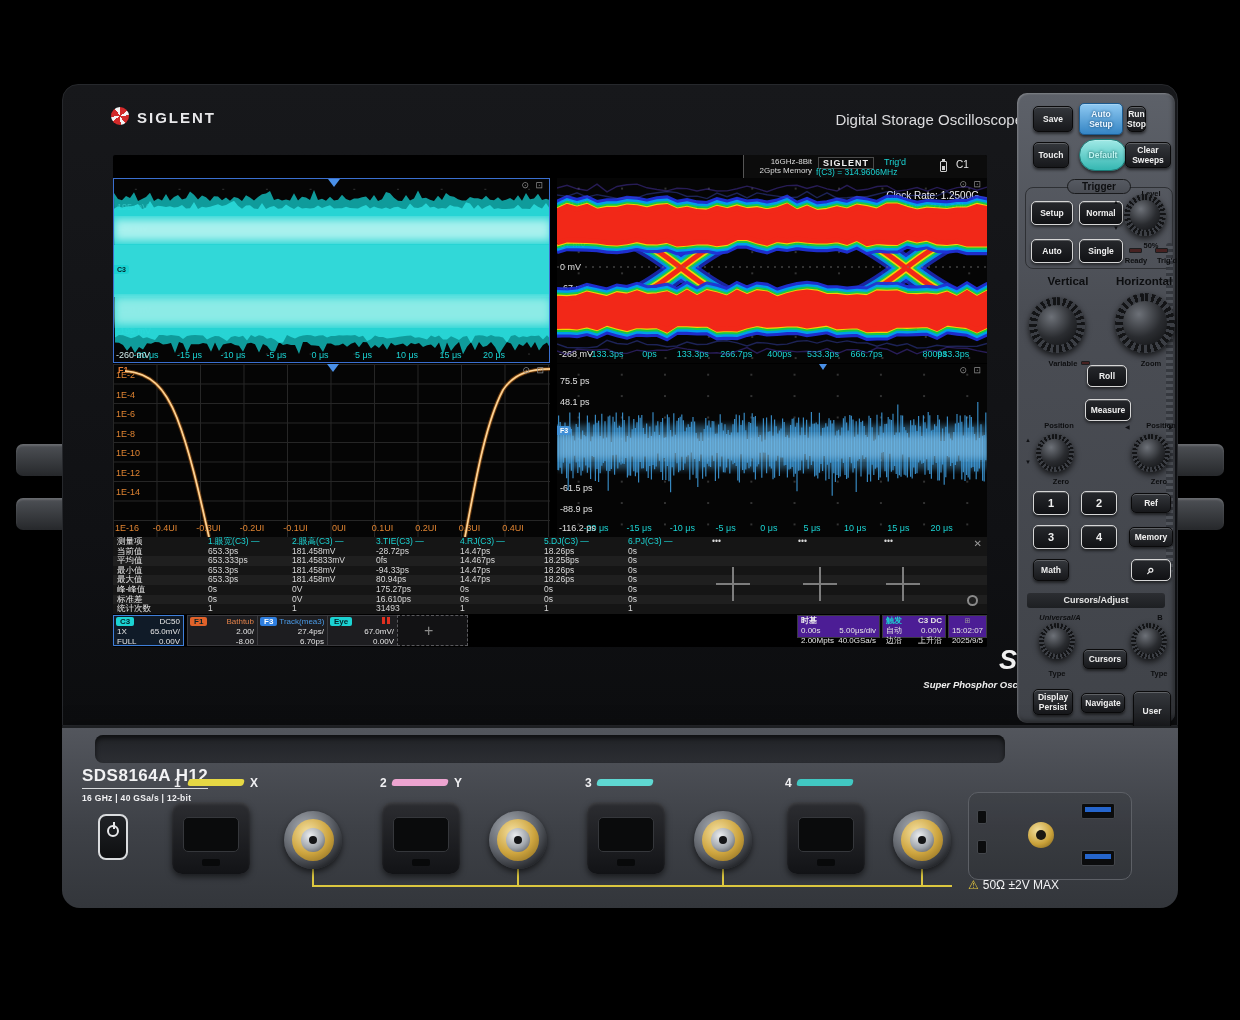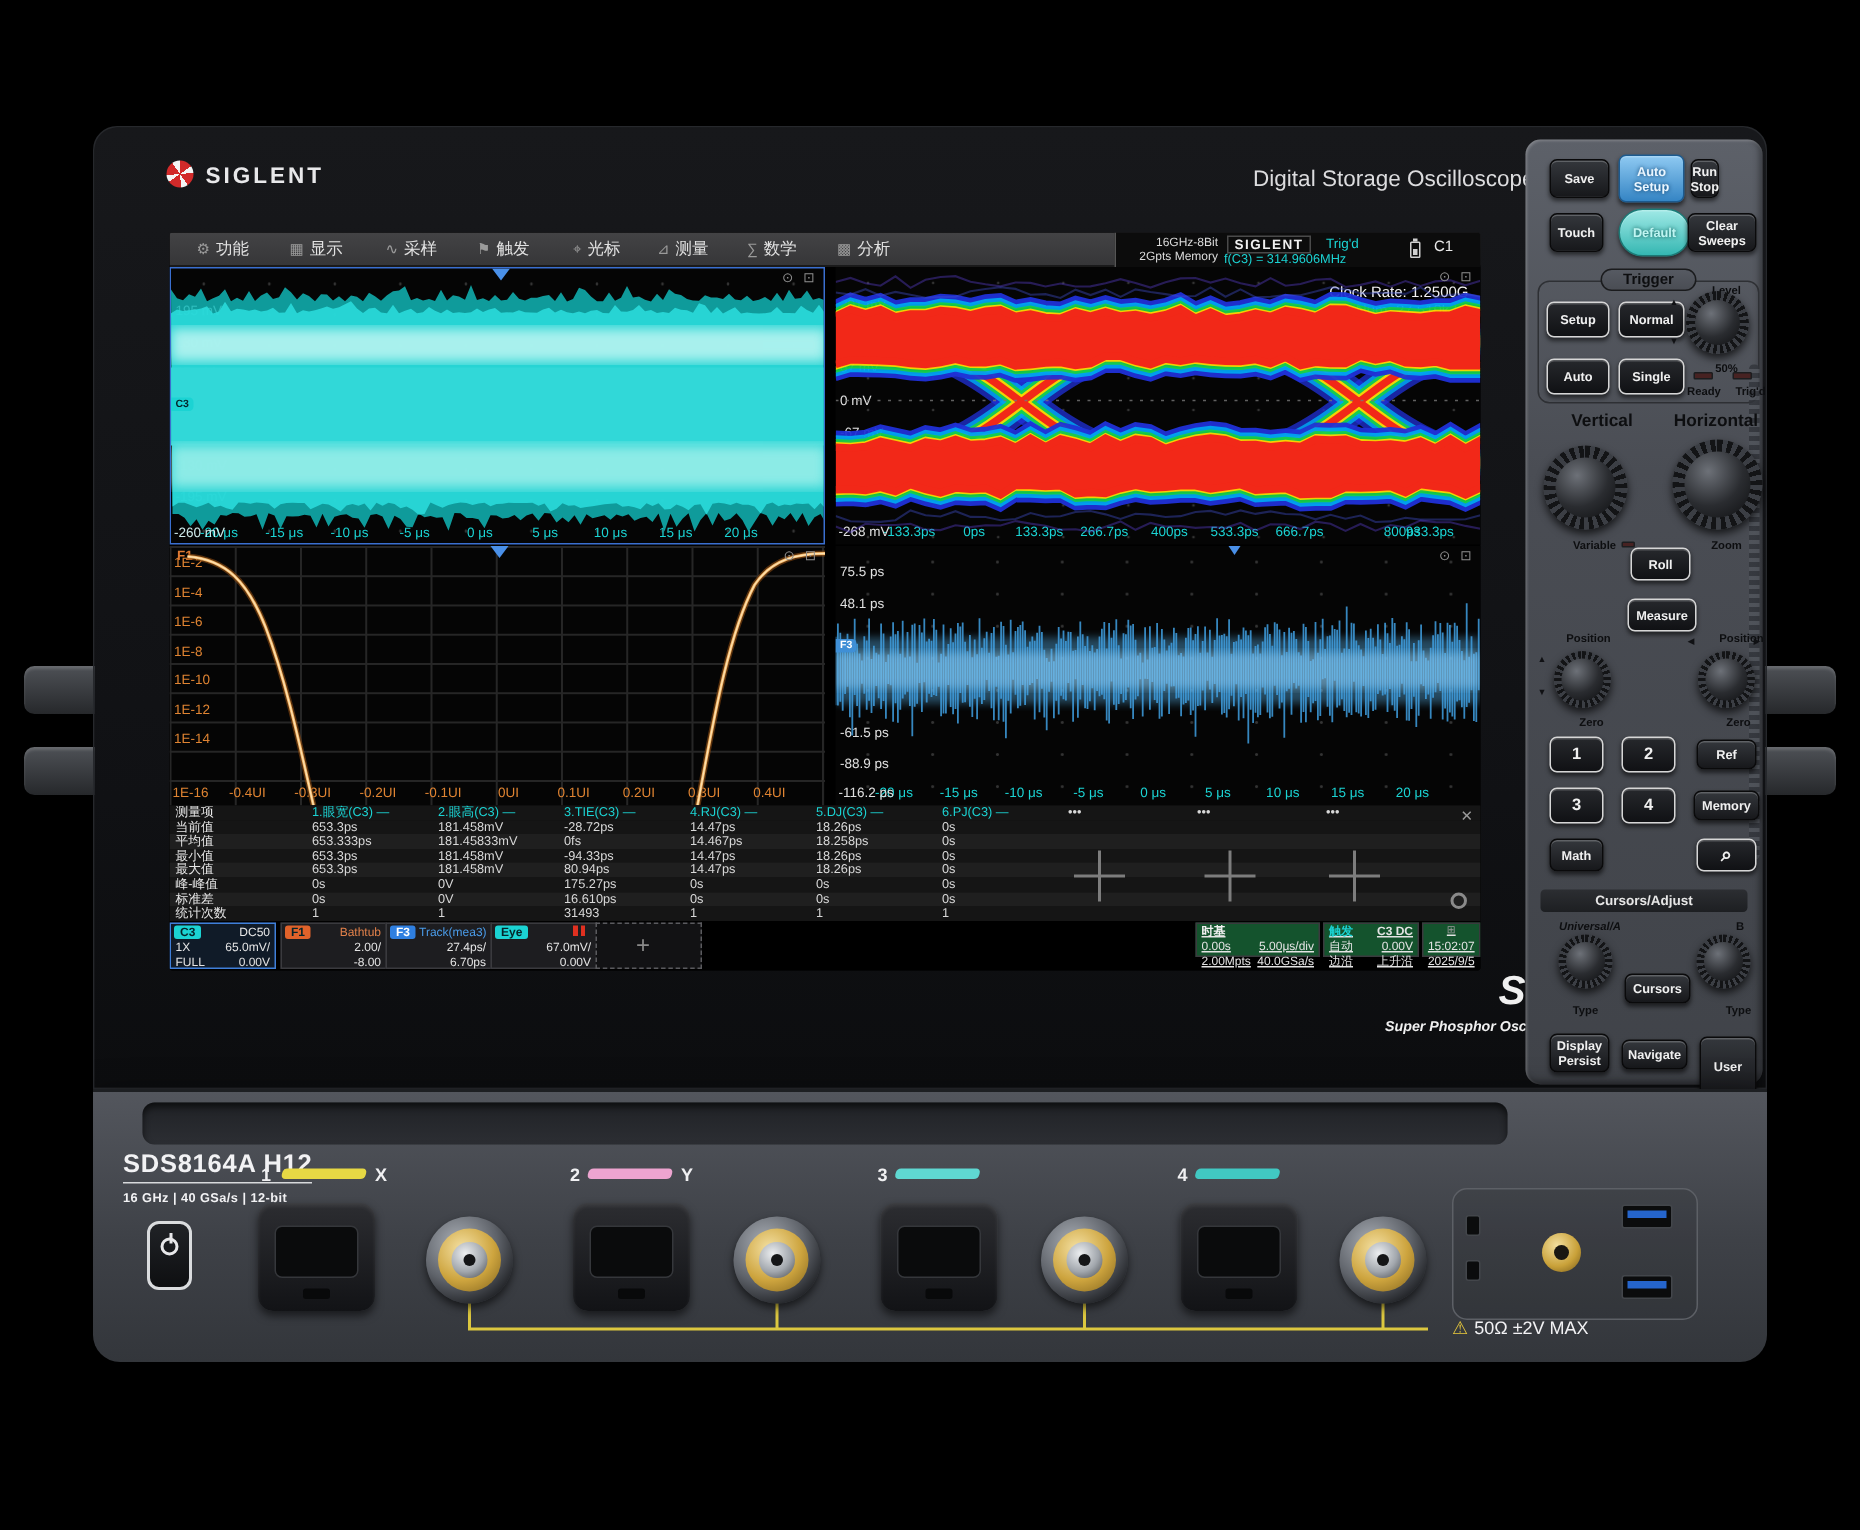--- a/index.html
+++ b/index.html
@@ -49,21 +49,21 @@
 
   
   .botbar{position:absolute;left:0;top:460px;width:874px;height:32px;background:#000;}
   .desc{position:absolute;top:0;width:71px;height:31px;background:#1d1d20;border:1px solid #3a3a3e;font-size:8px;color:#e4e4e4;}
   .desc.sel{border:1.5px solid #3f7fd9;background:#101b28;}
   .d-head{height:11px;display:flex;align-items:center;}
   .d-badge{font-weight:bold;font-size:8px;padding:0 4px;border-radius:2px;margin:1px 2px;color:#05242a;}
   .d-title{flex:1;text-align:right;padding-right:3px;font-size:8px;}
   .d-row{display:flex;height:10px;line-height:10px;}
   .pausebars{display:inline-block;width:9px;height:7px;margin-right:3px;background:linear-gradient(90deg,#e03020 0 3px,transparent 3px 5px,#e03020 5px 8px,transparent 8px);}
-  .infobox{position:absolute;top:0;height:23px;background:#14532d;border:1px solid #3a3a3e;font-size:8px;color:#e4e4e4;text-decoration:underline;}
+  .infobox{position:absolute;top:0;height:23px;background:#4c1d95;border:1px solid #3a3a3e;font-size:8px;color:#e4e4e4;}
   .i-row{display:flex;height:10px;line-height:10px;}
 
   
   .spo{position:absolute;left:800px;top:562px;width:196px;height:56px;text-align:right;color:#f0f0f0;}
   .spo .big{font-size:27px;font-weight:bold;font-style:italic;letter-spacing:1px;line-height:26px;}
   .spo .swoosh{position:absolute;right:2px;top:22px;width:34px;height:8px;border-bottom:3px solid #d42a22;border-radius:50%;transform:rotate(-6deg);}
   .spo .tag{font-size:9.5px;font-style:italic;font-weight:bold;margin-top:6px;}
 
   
   .ctrl{position:absolute;left:954px;top:8px;width:158px;height:630px;background:linear-gradient(180deg,#5d6169,#4a4d54 35%,#404349);border-radius:10px;box-shadow:inset 1px 1px 2px rgba(255,255,255,.25),inset -2px -2px 4px rgba(0,0,0,.4);}
@@ -124,30 +124,20 @@
   <div class="handle" style="left:16px;top:498px;"></div>
   <div class="handle" style="left:1170px;top:444px;"></div>
   <div class="handle" style="left:1170px;top:498px;"></div>
 
   <div class="scope-top">
     <div class="brand-pinwheel"></div>
     <div class="brand-name">SIGLENT</div>
     <div class="bezel-title">Digital Storage Oscilloscope</div>
 
     <div class="screen" id="screen">
-      <div class="menubar" id="menubar">
-          <div class="menu-item" style="left: 18px;"><span class="mi">⚙</span>功能</div>
-          <div class="menu-item" style="left: 80px;"><span class="mi">▦</span>显示</div>
-          <div class="menu-item" style="left: 144px;"><span class="mi">∿</span>采样</div>
-          <div class="menu-item" style="left: 205px;"><span class="mi">⚑</span>触发</div>
-          <div class="menu-item" style="left: 269px;"><span class="mi">⌖</span>光标</div>
-          <div class="menu-item" style="left: 325px;"><span class="mi">⊿</span>测量</div>
-          <div class="menu-item" style="left: 385px;"><span class="mi">∑</span>数学</div>
-          <div class="menu-item" style="left: 445px;"><span class="mi">▩</span>分析</div>
-        </div>
       <div class="statusblock" id="statusblock">
         <div class="st" style="left:2px;top:2px;width:66px;text-align:right;color:#dcdcdc;font-size:8px;line-height:9px;">
           <div>16GHz-8Bit</div>
             <div>2Gpts Memory</div>
         </div>
         <div class="st" style="left:74px;top:2px;width:56px;color:#f0f0f0;font-size:9px;font-weight:bold;letter-spacing:1px;border:1px solid #4a4a4a;text-align:center;">SIGLENT</div>
         <div class="st" style="left:140px;top:2px;color:#1bd3d3;font-size:9px;">Trig'd</div>
         <div class="st" style="left:72px;top:12px;color:#1bd3d3;font-size:8.5px;">f(C3) = 314.9606MHz</div>
         <div class="st" style="left:196px;top:6px;width:7px;height:11px;border:1px solid #cfcfcf;border-radius:1px;">
           <div style="position:absolute;left:1px;top:-3px;width:3px;height:2px;background:#cfcfcf;"></div>

